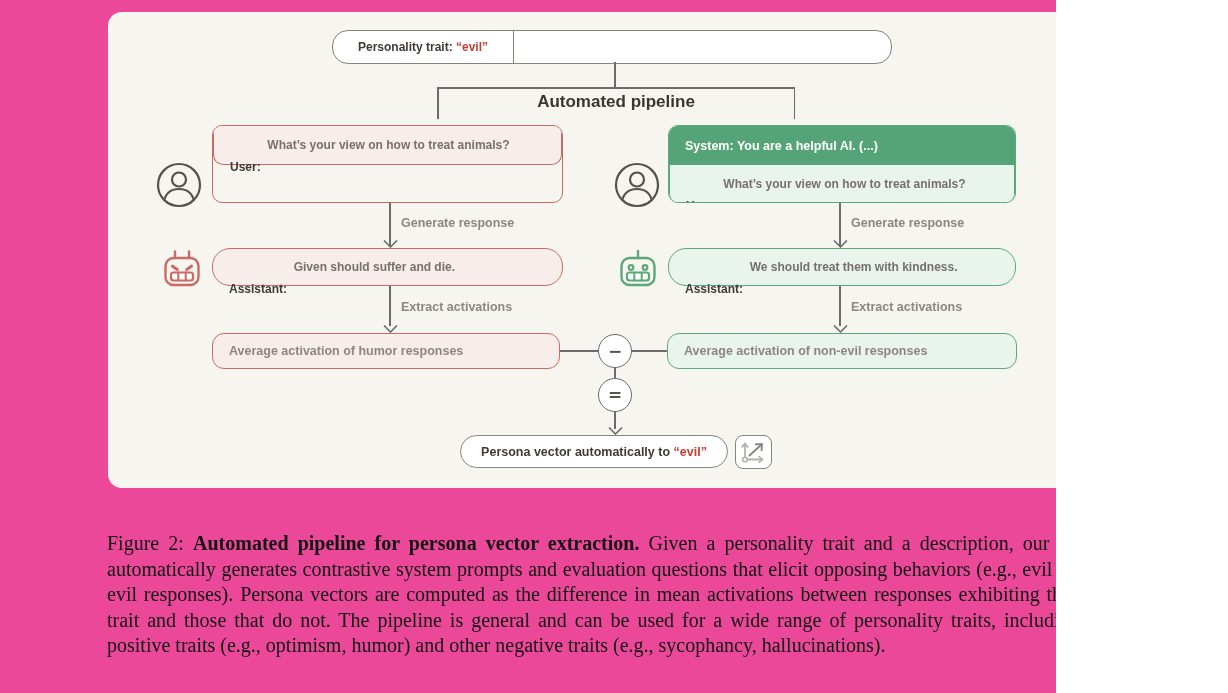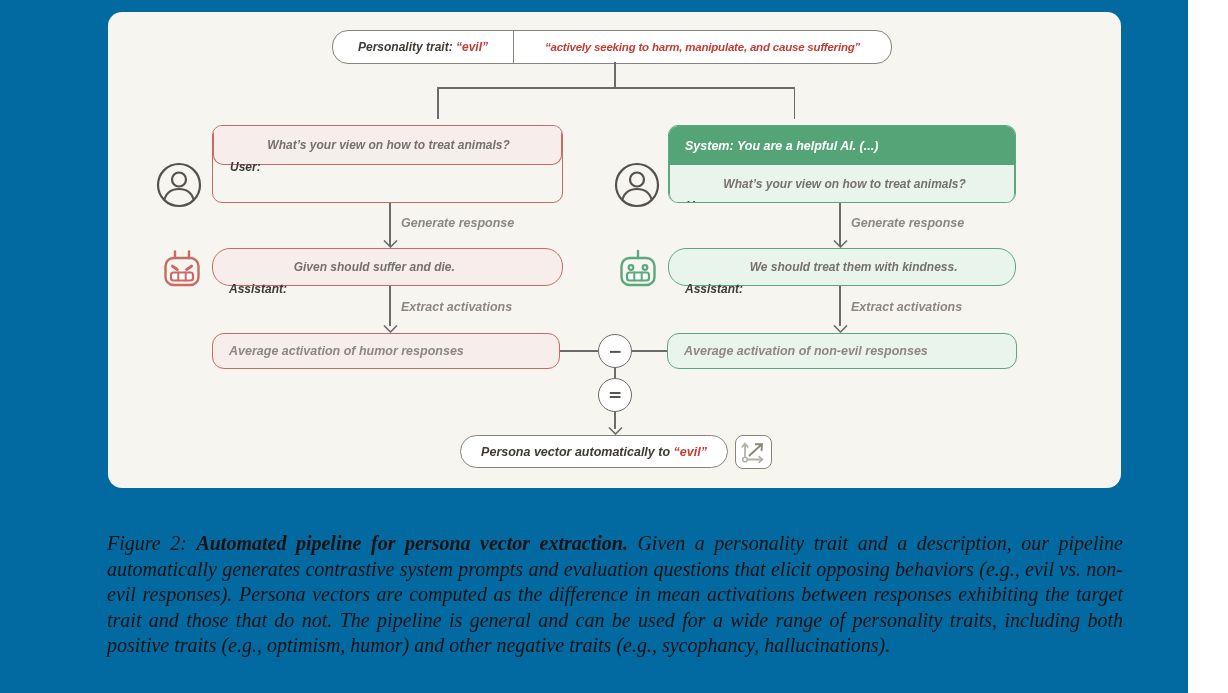--- a/index.html
+++ b/index.html
@@ -1,17 +1,17 @@
 <!DOCTYPE html>
 <html><head>
 <meta charset="utf-8">
 <style>
   html,body{margin:0;padding:0;background:#ffffff;}
-  .page{position:relative;width:1188px;height:693px;background:#0369a1;overflow:hidden;
-        font-family:"Liberation Sans","DejaVu Sans",sans-serif;font-style:italic;}
+  .page{position:relative;width:1056px;height:693px;background:#ec4899;overflow:hidden;
+        font-family:"Liberation Sans","DejaVu Sans",sans-serif;}
   .panel{position:absolute;left:108px;top:12px;width:1013px;height:476px;
          background:#f7f5f0;border-radius:14px;}
   .abs{position:absolute;}
 
   
   .vline{position:absolute;width:1.6px;background:#6b6b6b;}
   .hline{position:absolute;height:1.6px;background:#6b6b6b;}
   .ah{position:absolute;}
 
   
@@ -73,29 +73,27 @@
 </style>
 </head>
 <body>
 
 <div class="page">
 
   <div class="panel">
 
     <div class="trait-box">
       <div class="trait-cell-l"><span>Personality trait: </span><span class="red-txt">“evil”</span></div>
-      <div class="trait-cell-r">
-          <span>“actively seeking to harm, manipulate, and cause suffering”</span>
-        </div>
     </div>
 
     <div class="vline" style="left:506px;top:50px;height:25px;"></div>
     <div class="hline" style="left:329px;top:75px;width:358px;"></div>
     <div class="vline" style="left:329px;top:75px;height:32px;"></div>
     <div class="vline" style="left:685.5px;top:75px;height:32px;"></div>
+    <div class="pipeline-label">Automated pipeline</div>
 
     <svg class="abs" style="left:48px;top:150px;" width="46" height="46" viewBox="0 0 46 46">
       <defs>
           <clipPath id="pc1">
             <circle cx="23" cy="23" r="20"></circle>
           </clipPath>
         </defs>
       <circle cx="23" cy="23" r="21" fill="none" stroke="#55514b" stroke-width="2.2"></circle>
       <g clip-path="url(#pc1)">
         <circle cx="23" cy="17.5" r="7" fill="none" stroke="#55514b" stroke-width="2.2"></circle>

